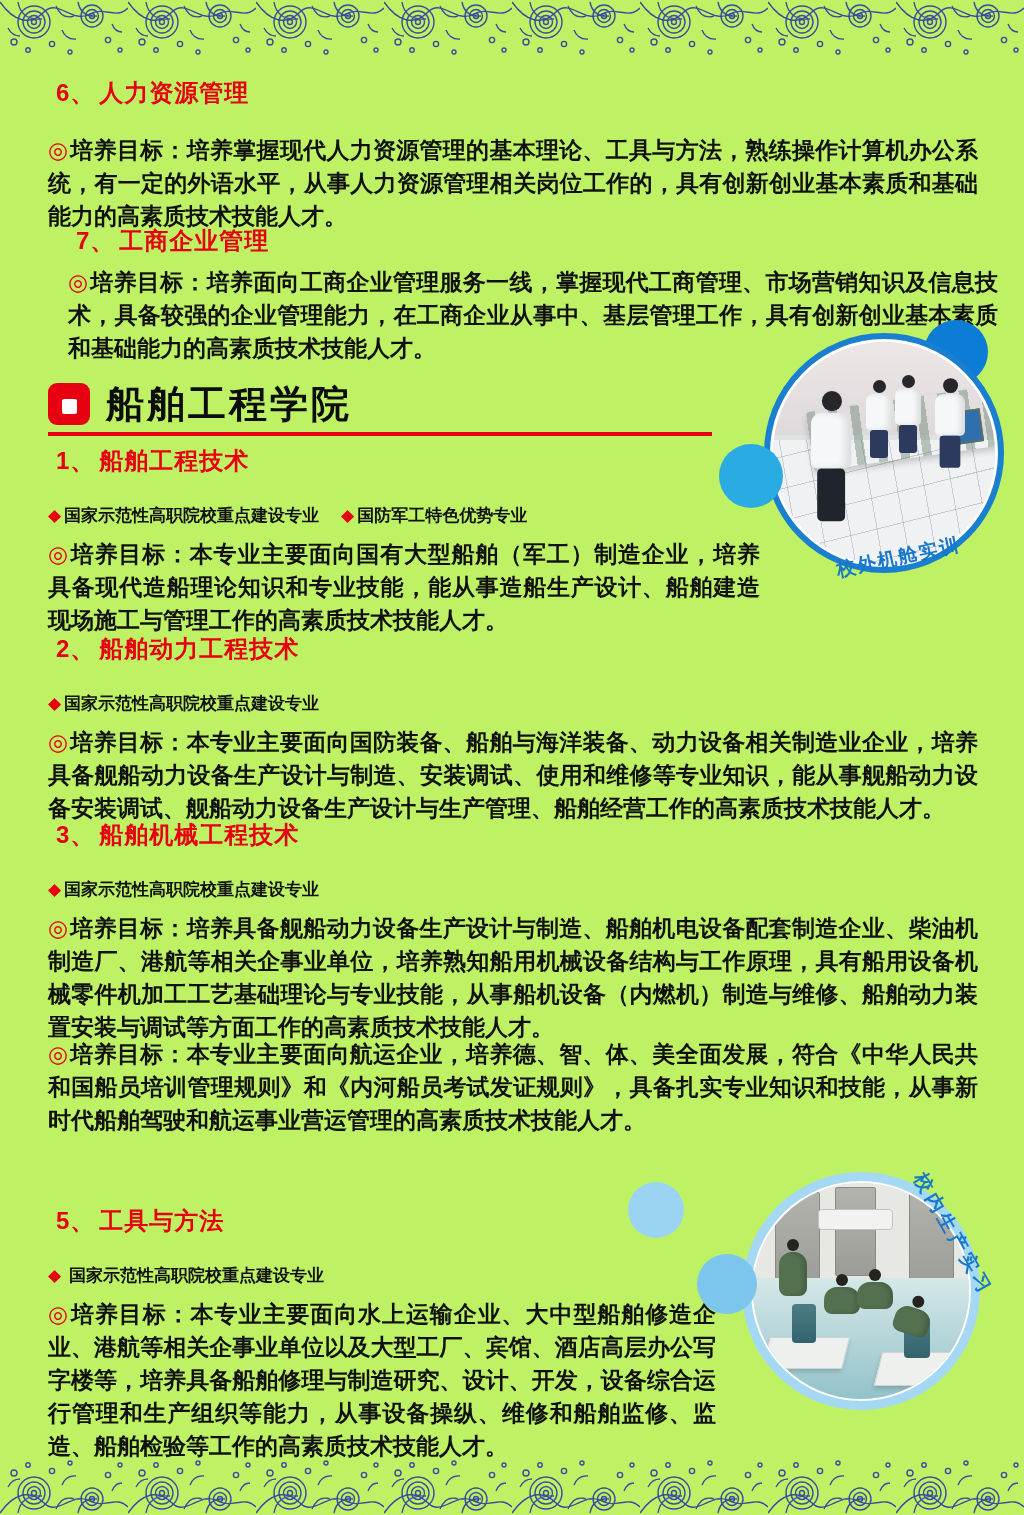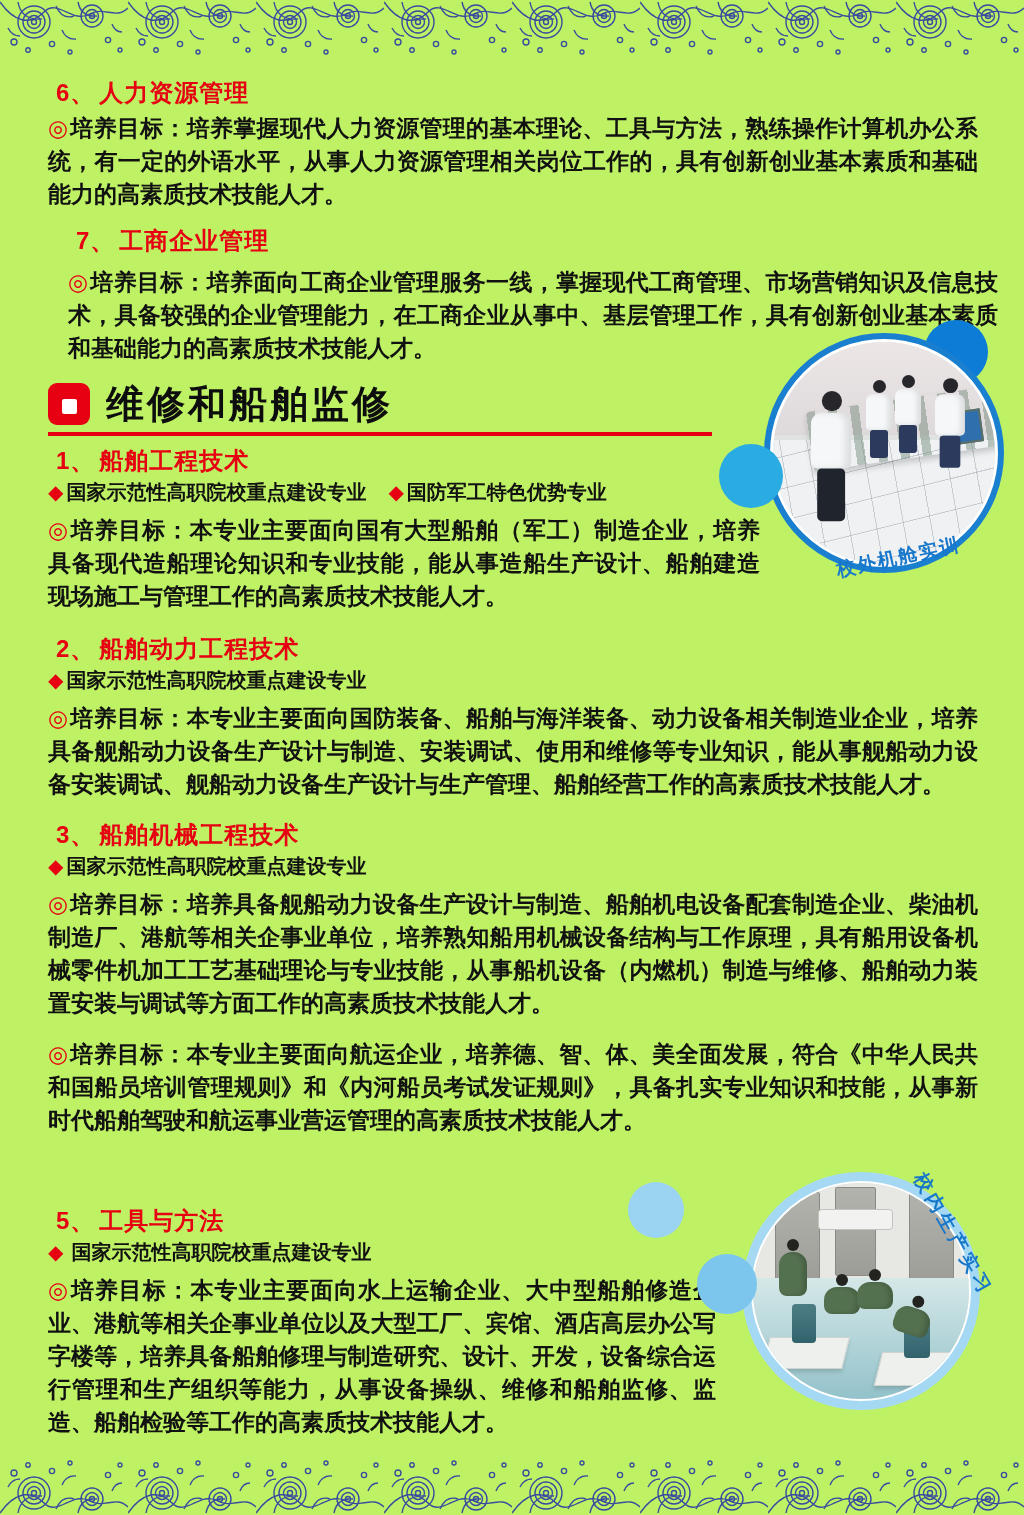--- a/index.html
+++ b/index.html
@@ -11,21 +11,21 @@
   .wave-band{position:absolute;left:0;width:1024px;height:58px;overflow:hidden;}
   .wave-top{top:0;}
   .wave-bottom{bottom:0;transform:scaleY(-1);}
   
   .block{position:absolute;left:48px;width:930px;}
   .red-heading{
     margin:0;padding-left:8px;font-size:24px;line-height:30px;font-weight:bold;color:#e60012;
     letter-spacing:1px;
   }
   .red-heading .hnum{margin-right:4px;}
-  .tags{margin:0 0 6px;font-size:20px;line-height:32px;font-weight:600;color:#111;}
+  .tags{margin:24px 0 6px;font-size:17px;line-height:32px;font-weight:600;color:#111;}
   .diamond{color:#e60012;margin-right:3px;}
   .tag-text{margin-right:22px;}
   .objective{margin:4px 0 0;font-size:23px;line-height:33px;font-weight:600;color:#111;
     text-align:justify;}
   .objective .marker{color:#e60012;margin-right:2px;}
   
   .college-header{position:absolute;left:48px;top:382px;width:664px;}
   .college-row{display:flex;align-items:center;}
   .college-icon{width:42px;height:42px;background:#e60012;border-radius:9px;
     display:flex;align-items:center;justify-content:center;}
@@ -125,34 +125,34 @@
               <circle cx="120" cy="50" r="2"></circle>
           </g>
         </pattern>
       </defs>
       <rect width="1024" height="58" fill="url(#wt1)"></rect>
     </svg>
   </div>
 
   <section class="block" style="top:78px;">
     <h2 class="red-heading"><span class="hnum">6、</span><span>人力资源管理</span></h2>
-    <p class="objective" style="margin-top:4px;"><span class="marker">◎</span><span>培养目标：培养掌握现代人力资源管理的基本理论、工具与方法，熟练操作计算机办公系统，有一定的外语水平，从事人力资源管理相关岗位工作的，具有创新创业基本素质和基础能力的高素质技术技能人才。</span></p>
+    <p class="objective" style="margin-top:26px;"><span class="marker">◎</span><span>培养目标：培养掌握现代人力资源管理的基本理论、工具与方法，熟练操作计算机办公系统，有一定的外语水平，从事人力资源管理相关岗位工作的，具有创新创业基本素质和基础能力的高素质技术技能人才。</span></p>
   </section>
 
   <section class="block" style="top:226px;margin-left:20px;">
     <h2 class="red-heading"><span class="hnum">7、</span><span>工商企业管理</span></h2>
     <p class="objective" style="margin-top:10px;"><span class="marker">◎</span><span>培养目标：培养面向工商企业管理服务一线，掌握现代工商管理、市场营销知识及信息技术，具备较强的企业管理能力，在工商企业从事中、基层管理工作，具有创新创业基本素质和基础能力的高素质技术技能人才。</span></p>
   </section>
 
   <div class="college-header">
     <div class="college-row">
       <div class="college-icon">
           <div class="college-icon-inner"></div>
         </div>
-      <h1 class="college-title">维修和船舶监修</h1>
+      <h1 class="college-title">船舶工程学院</h1>
     </div>
     <div class="college-underline"></div>
   </div>
 
   <section class="block" style="top:446px;">
     <h3 class="red-heading"><span class="hnum">1、</span><span>船舶工程技术</span></h3>
     <p class="tags"><span class="diamond">◆</span><span class="tag-text">国家示范性高职院校重点建设专业</span><span class="diamond">◆</span><span>国防军工特色优势专业</span></p>
     <p class="objective w-narrow1"><span class="marker">◎</span><span>培养目标：本专业主要面向国有大型船舶（军工）制造企业，培养具备现代造船理论知识和专业技能，能从事造船生产设计、船舶建造现场施工与管理工作的高素质技术技能人才。</span></p>
   </section>
 

